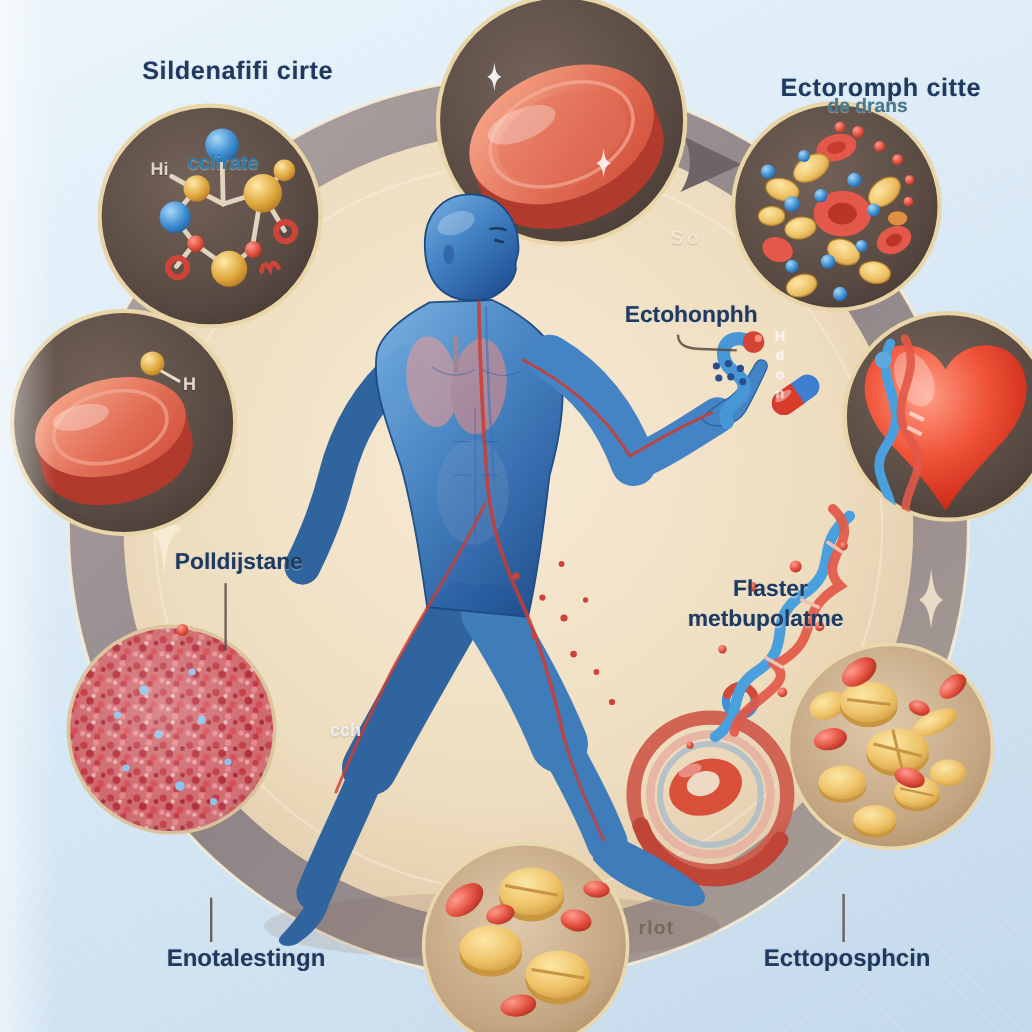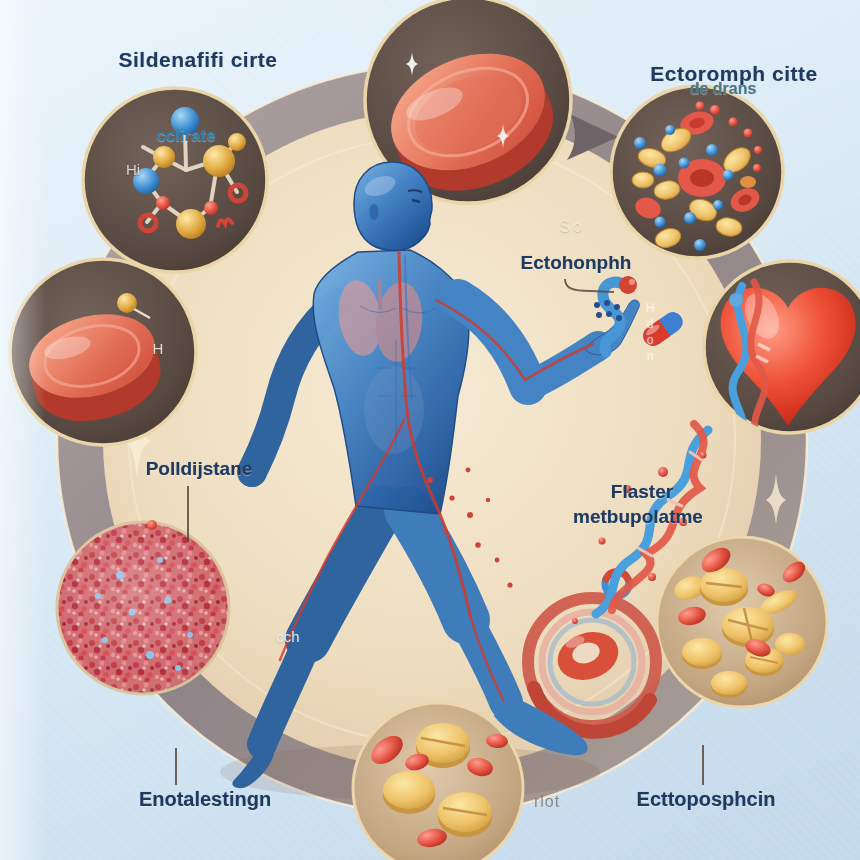--- a/index.html
+++ b/index.html
@@ -12,21 +12,21 @@
   .stage::after{content:"";position:absolute;left:0;top:0;width:46px;height:100%;
     background:linear-gradient(90deg,rgba(255,255,255,.55),rgba(255,255,255,0));pointer-events:none;}
   svg{position:absolute;left:0;top:0;}
   .lbl{position:absolute;transform:translateX(-50%);white-space:nowrap;font-weight:bold;
     color:#1e3a60;text-shadow:0 1px 1px rgba(255,255,255,.45),0 0 1px rgba(25,45,80,.4);z-index:5;}
   .lbl-main{font-size:21px;letter-spacing:.5px;}
   .lbl-mid{font-size:19px;padding-left:24px;}
   .lbl-big{font-size:20px;}
   .lbl-sub{font-size:17px;font-weight:bold;color:#2f7ca8;text-shadow:0 1px 1px rgba(255,255,255,.4);}
   .lbl-sub2{font-size:16px;font-weight:bold;color:#47788a;}
-  .faint{position:absolute;transform:translateX(-50%);font-weight:normal;z-index:4;margin-top:28px;}
+  .faint{position:absolute;transform:translateX(-50%);font-weight:bold;z-index:4;}
   .f-so{font-size:16px;letter-spacing:3px;color:rgba(246,236,216,.85);text-shadow:0 1px 1px rgba(120,95,70,.3);}
   .f-cch{font-size:15px;color:rgba(238,243,249,.9);text-shadow:0 1px 2px rgba(120,110,100,.4);}
   .f-rlot{font-size:16px;color:rgba(95,80,65,.6);letter-spacing:1px;}
   .f-hi{font-size:15px;color:#ddd6c8;text-shadow:0 1px 1px rgba(0,0,0,.4);}
   .f-h{font-size:15px;color:#e2dccf;text-shadow:0 1px 1px rgba(0,0,0,.4);}
   .f-col{font-size:12px;line-height:16px;text-align:center;color:rgba(252,252,255,.6);
     text-shadow:0 0 2px rgba(255,255,255,.5);}
   .f-col span{display:block;}
 </style>
 </head>

